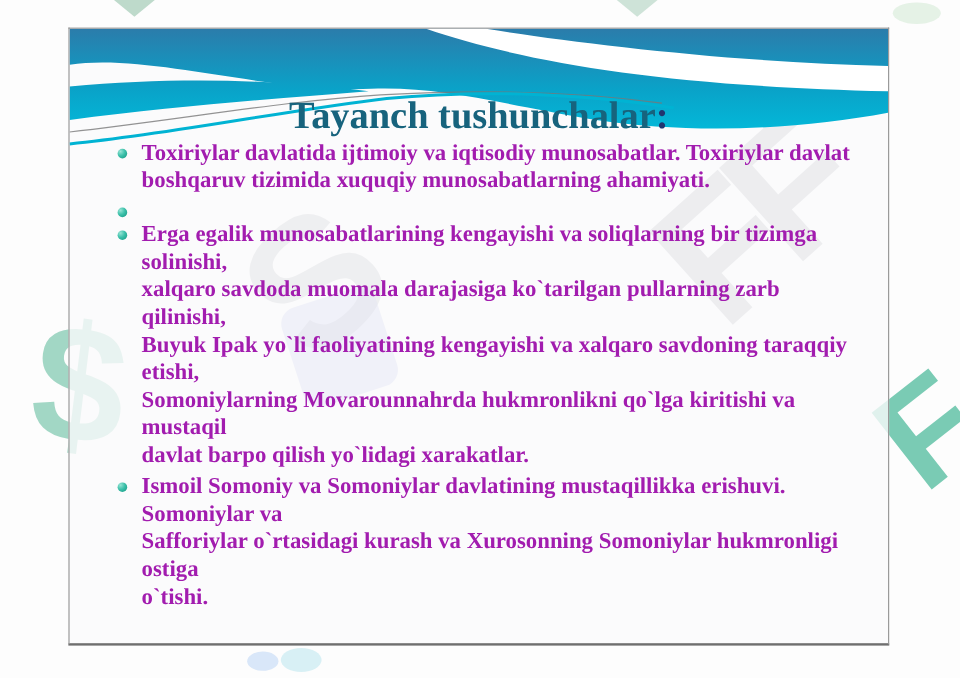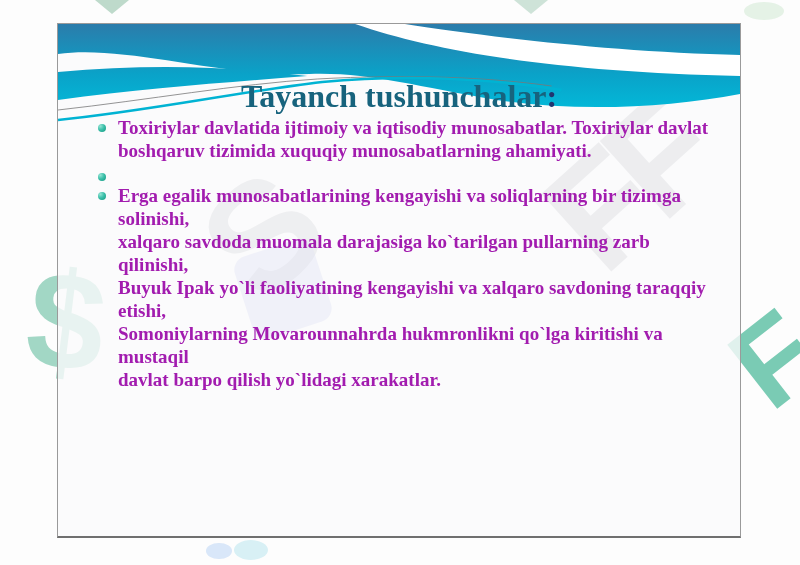--- a/index.html
+++ b/index.html
@@ -102,16 +102,22 @@
         <span class="bullet-marker"></span>
       </li>
       <li class="bullet-item">
         <span class="bullet-marker"></span>
         <p class="bullet-text">Erga egalik munosabatlarining kengayishi va soliqlarning bir tizimga solinishi,
 xalqaro savdoda muomala darajasiga ko`tarilgan pullarning zarb qilinishi,
 Buyuk Ipak yo`li faoliyatining kengayishi va xalqaro savdoning taraqqiy etishi,
 Somoniylarning Movarounnahrda hukmronlikni qo`lga kiritishi va mustaqil
 davlat barpo qilish yo`lidagi xarakatlar.</p>
       </li>
+      <li class="bullet-item">
+        <span class="bullet-marker"></span>
+        <p class="bullet-text">Ismoil Somoniy va Somoniylar davlatining mustaqillikka erishuvi. Somoniylar va
+Safforiylar o`rtasidagi kurash va Xurosonning Somoniylar hukmronligi ostiga
+o`tishi.</p>
+      </li>
     </ul>
 
   </div>
 </div>
 
 </body></html>

